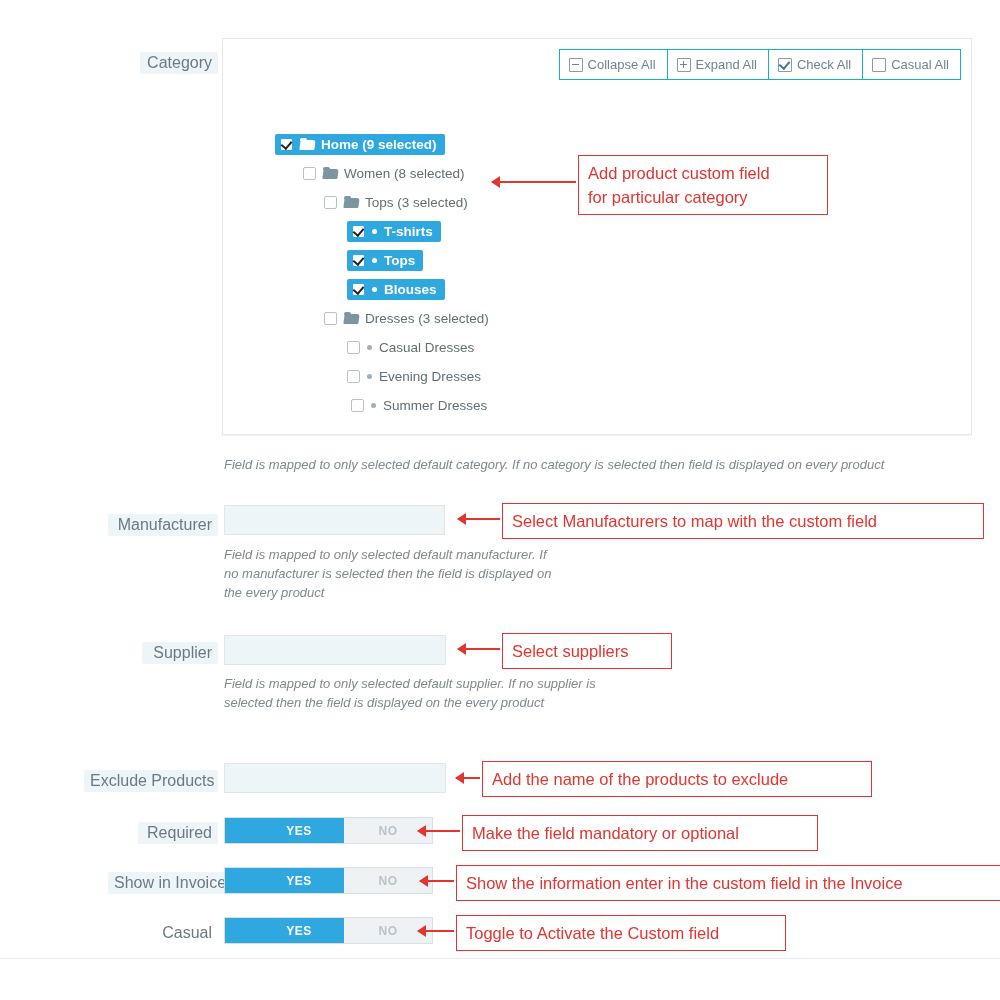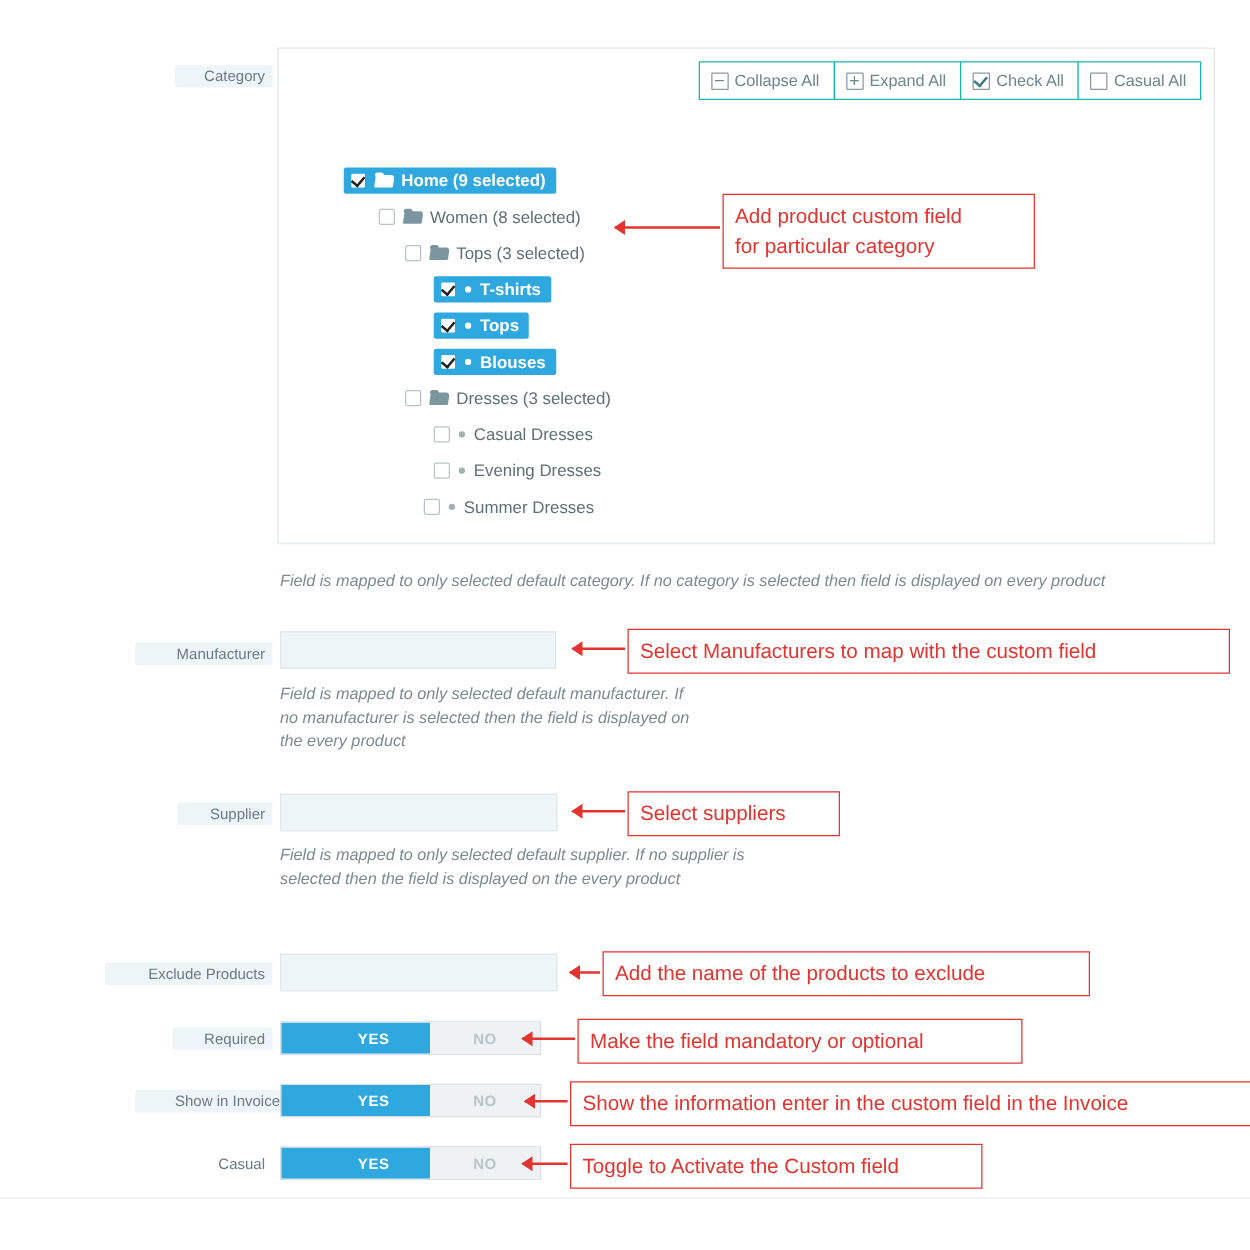--- a/index.html
+++ b/index.html
@@ -7,21 +7,21 @@
     width:1000px;height:1000px;
     background:#ffffff;
     font-family:"Liberation Sans",sans-serif;
     color:#555;
     position:relative;
     overflow:hidden;
   }
   .page{position:relative;width:1000px;height:1000px;}
   .label-pill{
     position:absolute;
-    font-size:12px;
+    font-size:16px;
     color:#6a7a83;
     background:#eef5f8;
     padding:2px 6px;
     border-radius:2px;
     white-space:nowrap;
     text-align:right;
   }
 
   
   .tree-box{
@@ -267,21 +267,21 @@
         <div class="tnode" style="left: 124px; top: 203px;">
           <span class="cb"></span>
           <span class="dot"></span>
           <span class="tlabel">Casual Dresses</span>
         </div>
         <div class="tnode" style="left: 124px; top: 232px;">
           <span class="cb"></span>
           <span class="dot"></span>
           <span class="tlabel">Evening Dresses</span>
         </div>
-        <div class="tnode" style="left: 116px; top: 261px;">
+        <div class="tnode" style="left: 128px; top: 261px;">
           <span class="cb"></span>
           <span class="dot"></span>
           <span class="tlabel">Summer Dresses</span>
         </div>
       </div>
   </div>
 
   <div class="callout" style="left:578px;top:155px;width:230px;">Add product custom field
 for particular category</div>
   <div class="arrow" style="left:492px;top:181px;width:84px;"></div>

